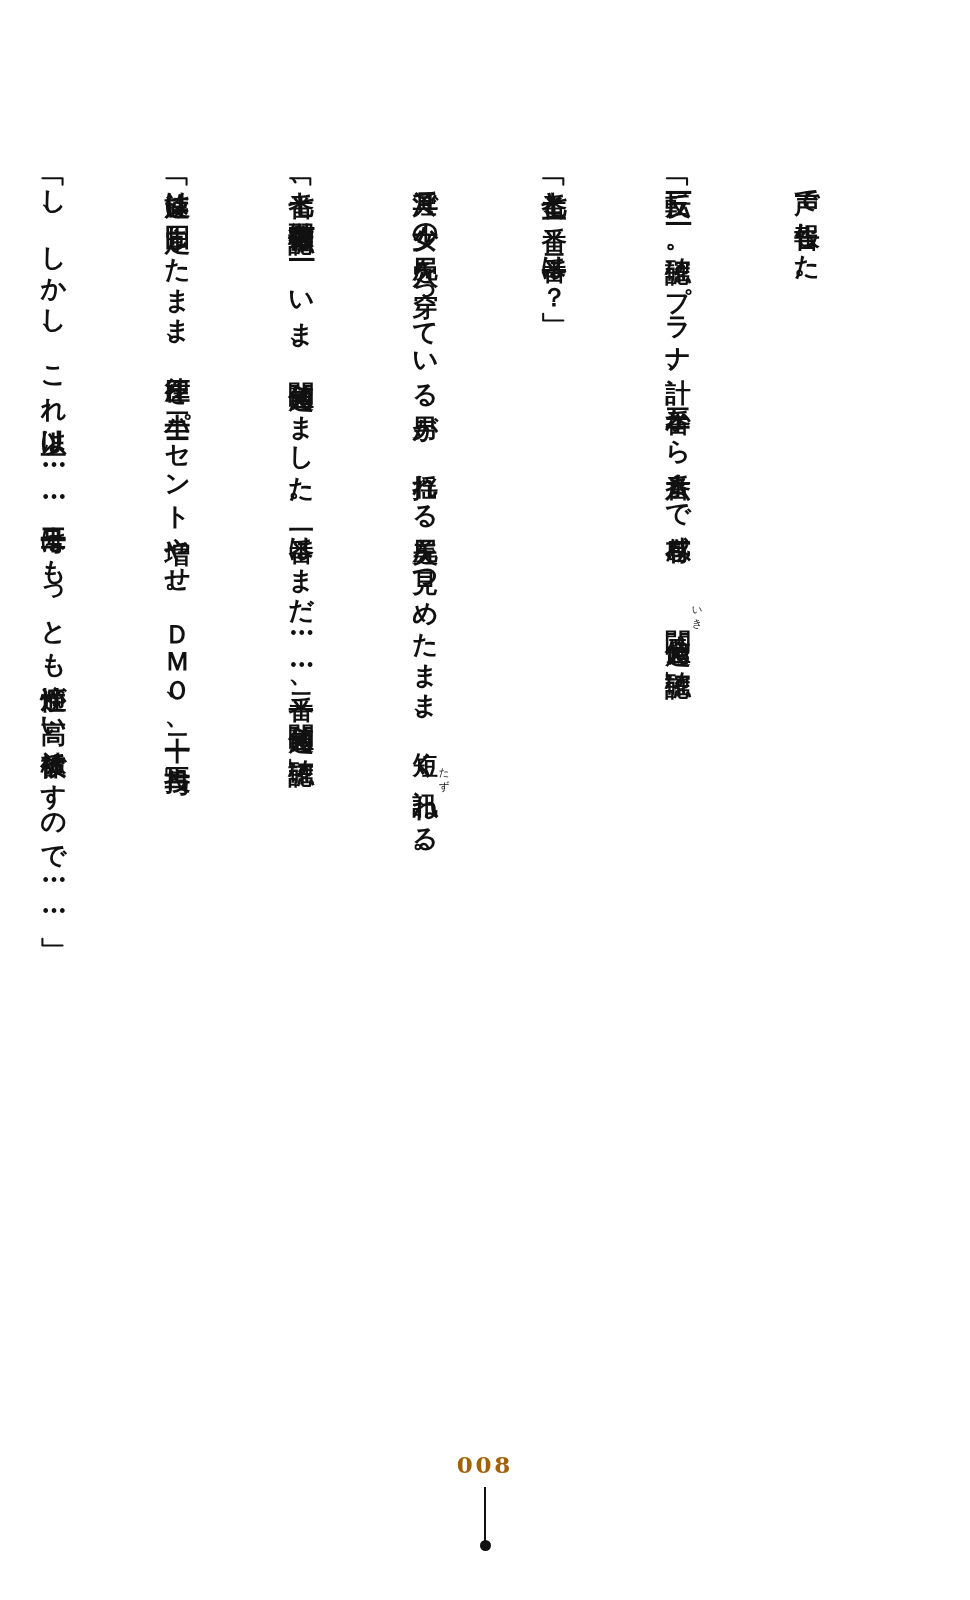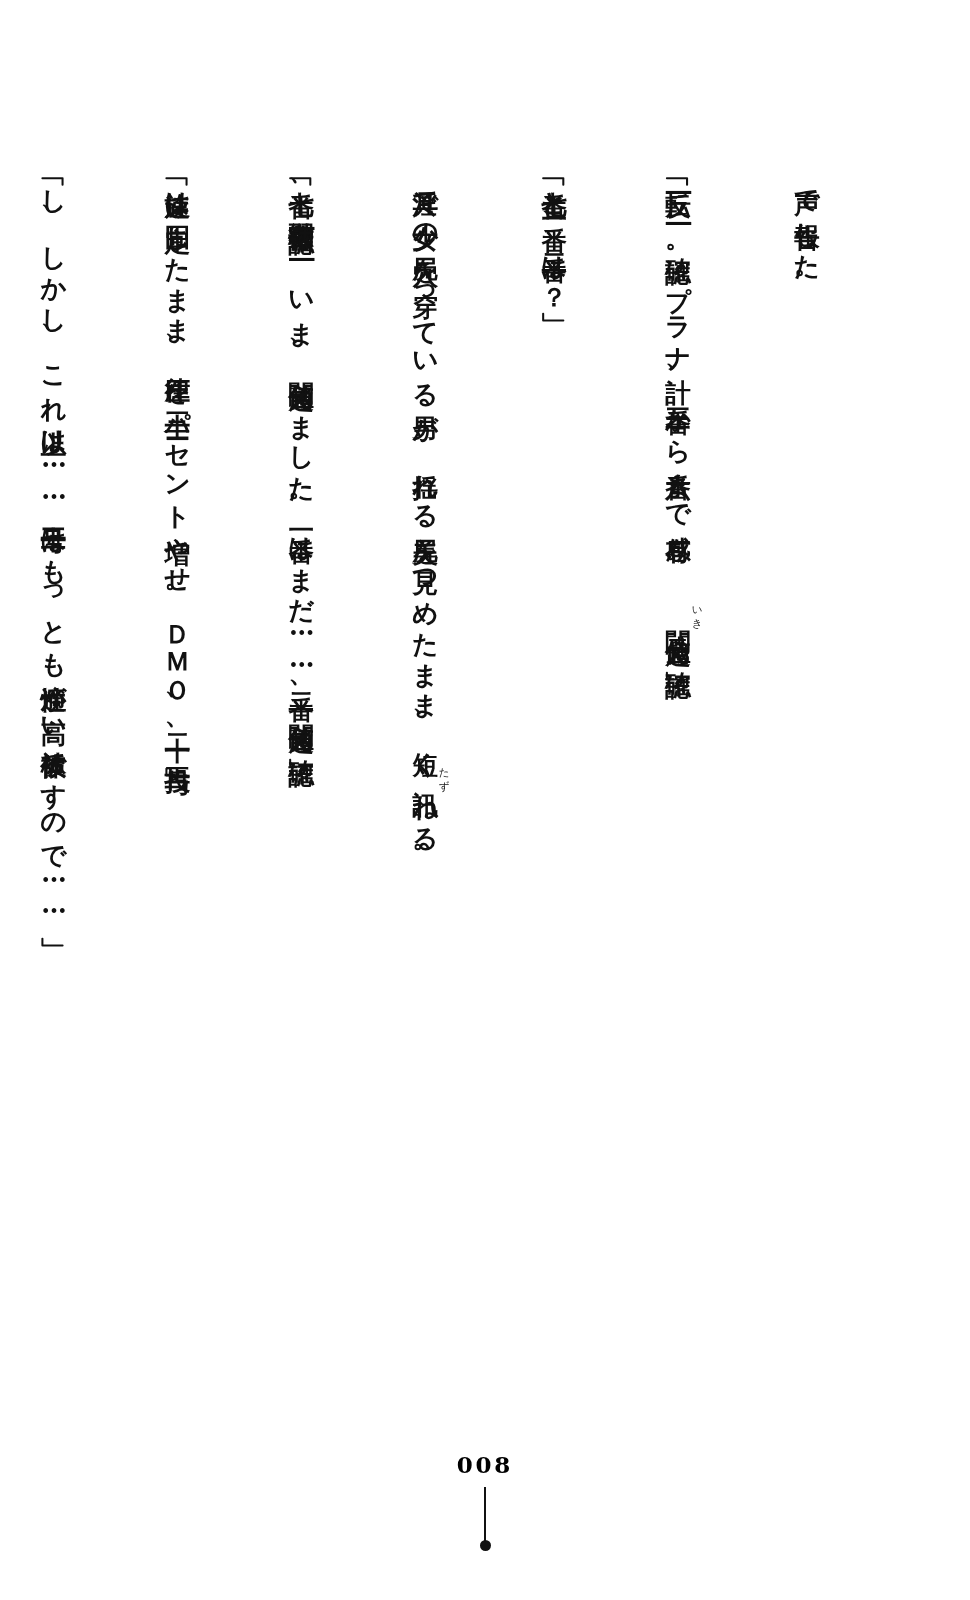--- a/index.html
+++ b/index.html
@@ -65,21 +65,21 @@
     left: 0;
     right: 0;
     bottom: 44px;
     text-align: center;
   }
   #folio-number {
     font-family: "DejaVu Serif", "Liberation Serif", serif;
     font-size: 23px;
     letter-spacing: 0.12em;
     font-weight: 600;
-    color: #000000;
+    color: #a16207;
     margin-top: 40px;
   }
   #folio-rule {
     width: 2px;
     height: 58px;
     background: #111111;
     margin: 9px auto 0 auto;
   }
   #folio-dot {
     width: 11px;

